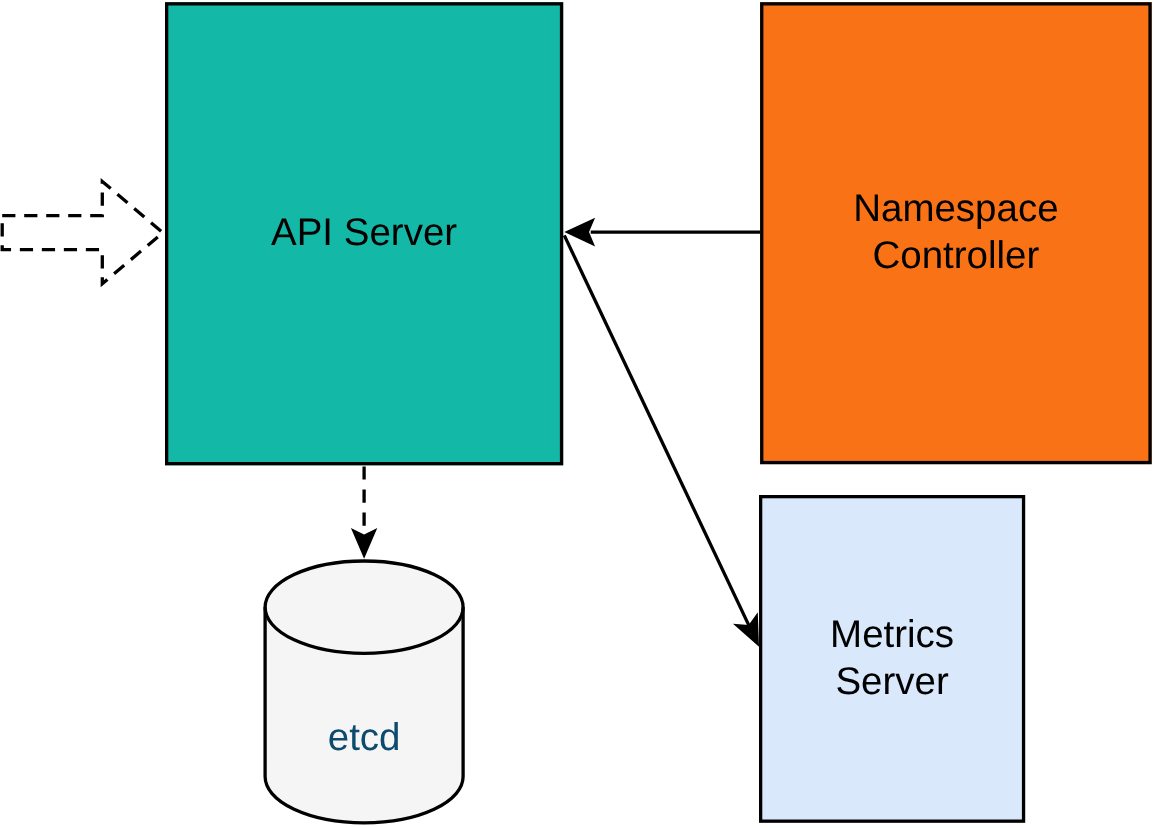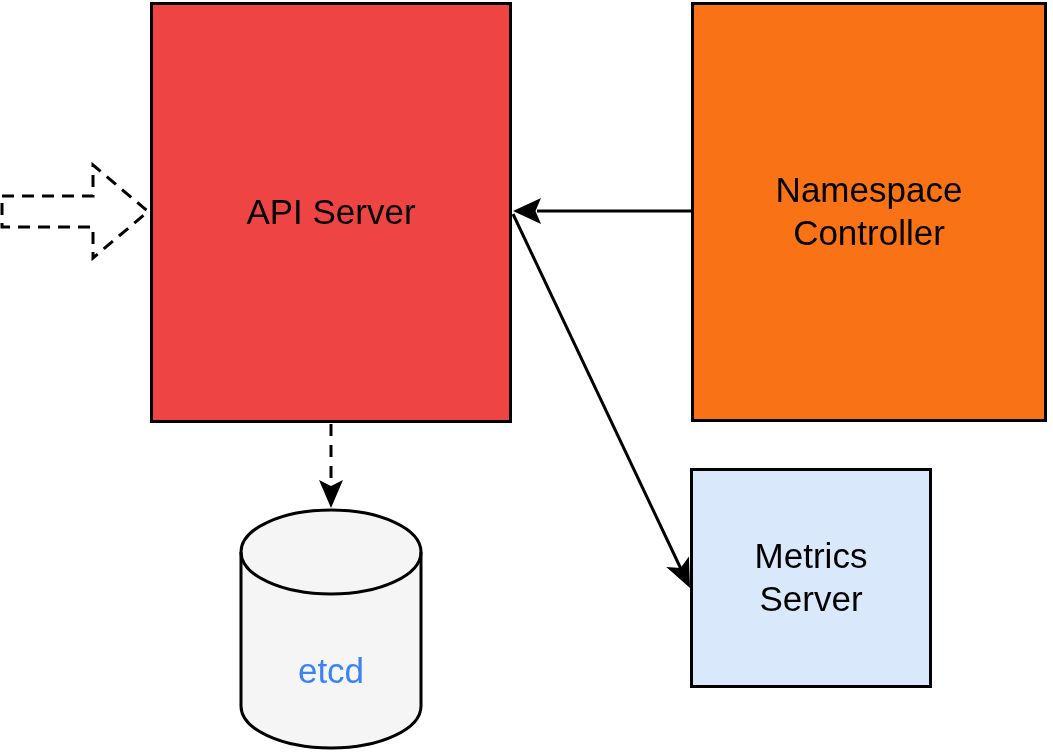--- a/index.html
+++ b/index.html
@@ -24,33 +24,33 @@
     align-items: center;
     justify-content: center;
     text-align: center;
   }
   .node-label {
     font-size: 35px;
     line-height: 1.22;
     color: #000000;
     white-space: pre-line;
   }
-  .api-server         { left: 150px; top: 2px;   width: 362px; height: 421px; background: #ef4444; }
+  .api-server         { left: 150px; top: 2px;   width: 362px; height: 421px; background: #14b8a6; }
   .namespace-controller{ left: 691px; top: 2px;  width: 356px; height: 420px; background: #f97316; }
-  .metrics-server     { left: 690px; top: 468px; width: 242px; height: 220px; background: #dae8fc; }
+  .metrics-server     { left: 690px; top: 450px; width: 242px; height: 298px; background: #dae8fc; }
   .etcd-label-box {
     position: absolute;
     left: 241px; top: 594px;
     width: 180px; height: 154px;
     display: flex;
     align-items: center;
     justify-content: center;
     pointer-events: none;
   }
-  .etcd-label { color: #3b82f6; }
+  .etcd-label { color: #0c4a6e; }
   .edge-line  { stroke: #000000; stroke-width: 3; fill: none; }
   .edge-line.dashed { stroke-dasharray: 12 9; }
   .arrow-head { fill: #000000; stroke: none; }
   .block-arrow {
     fill: none;
     stroke: #000000;
     stroke-width: 3;
     stroke-dasharray: 12 8;
   }
   .cylinder-body { stroke: #000000; stroke-width: 3; }

